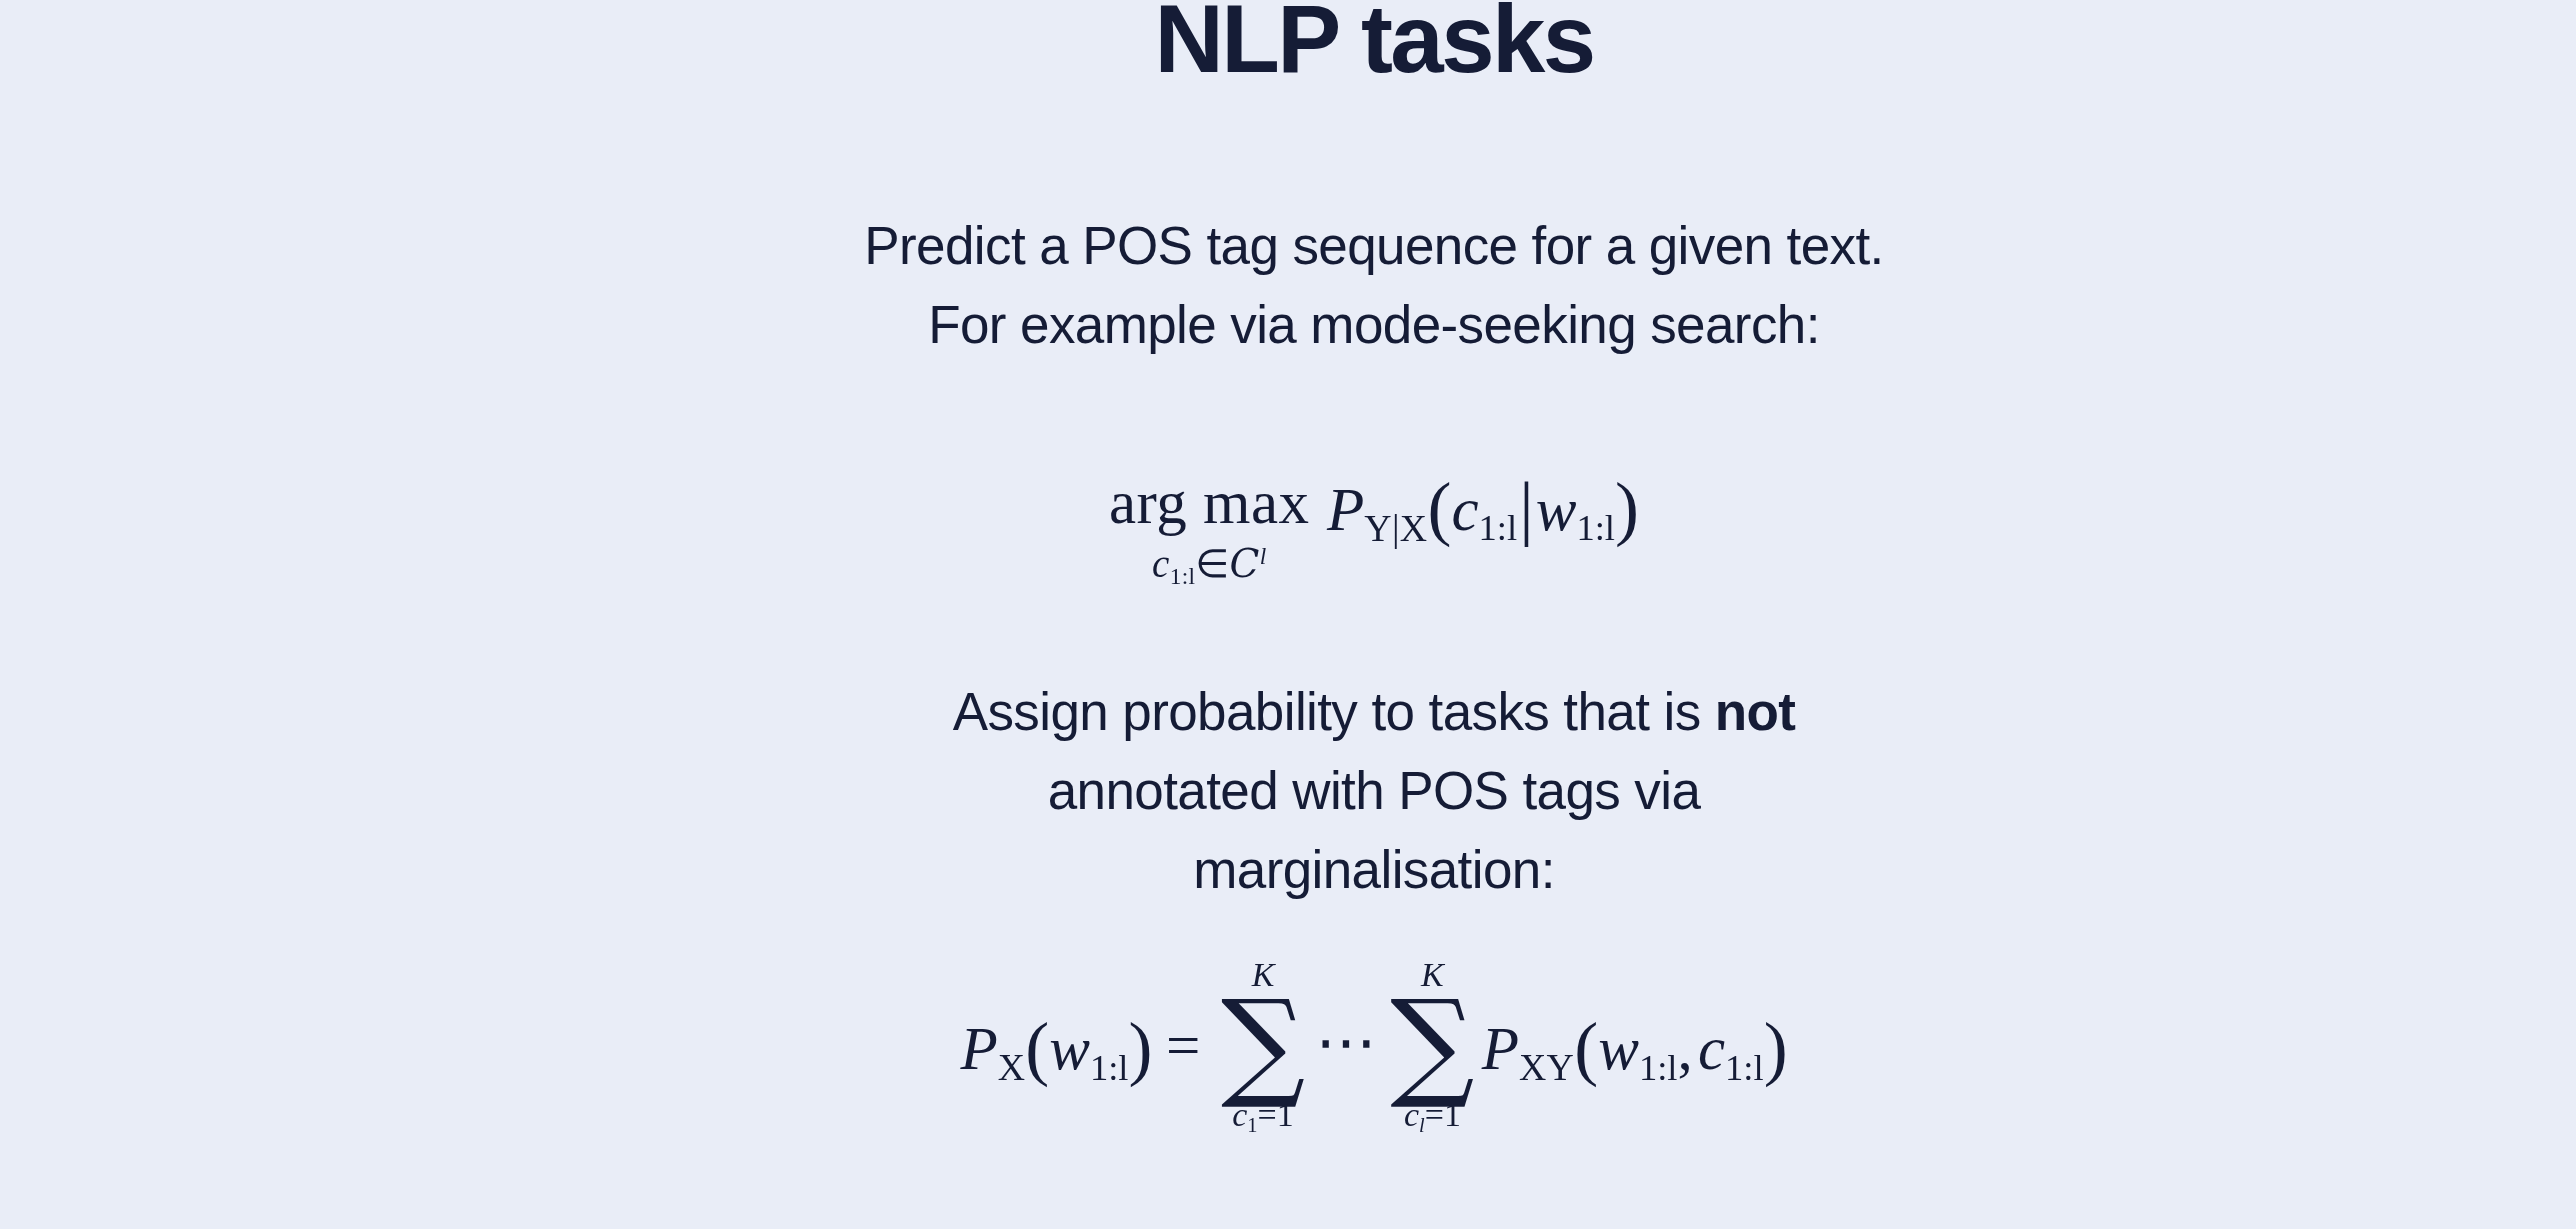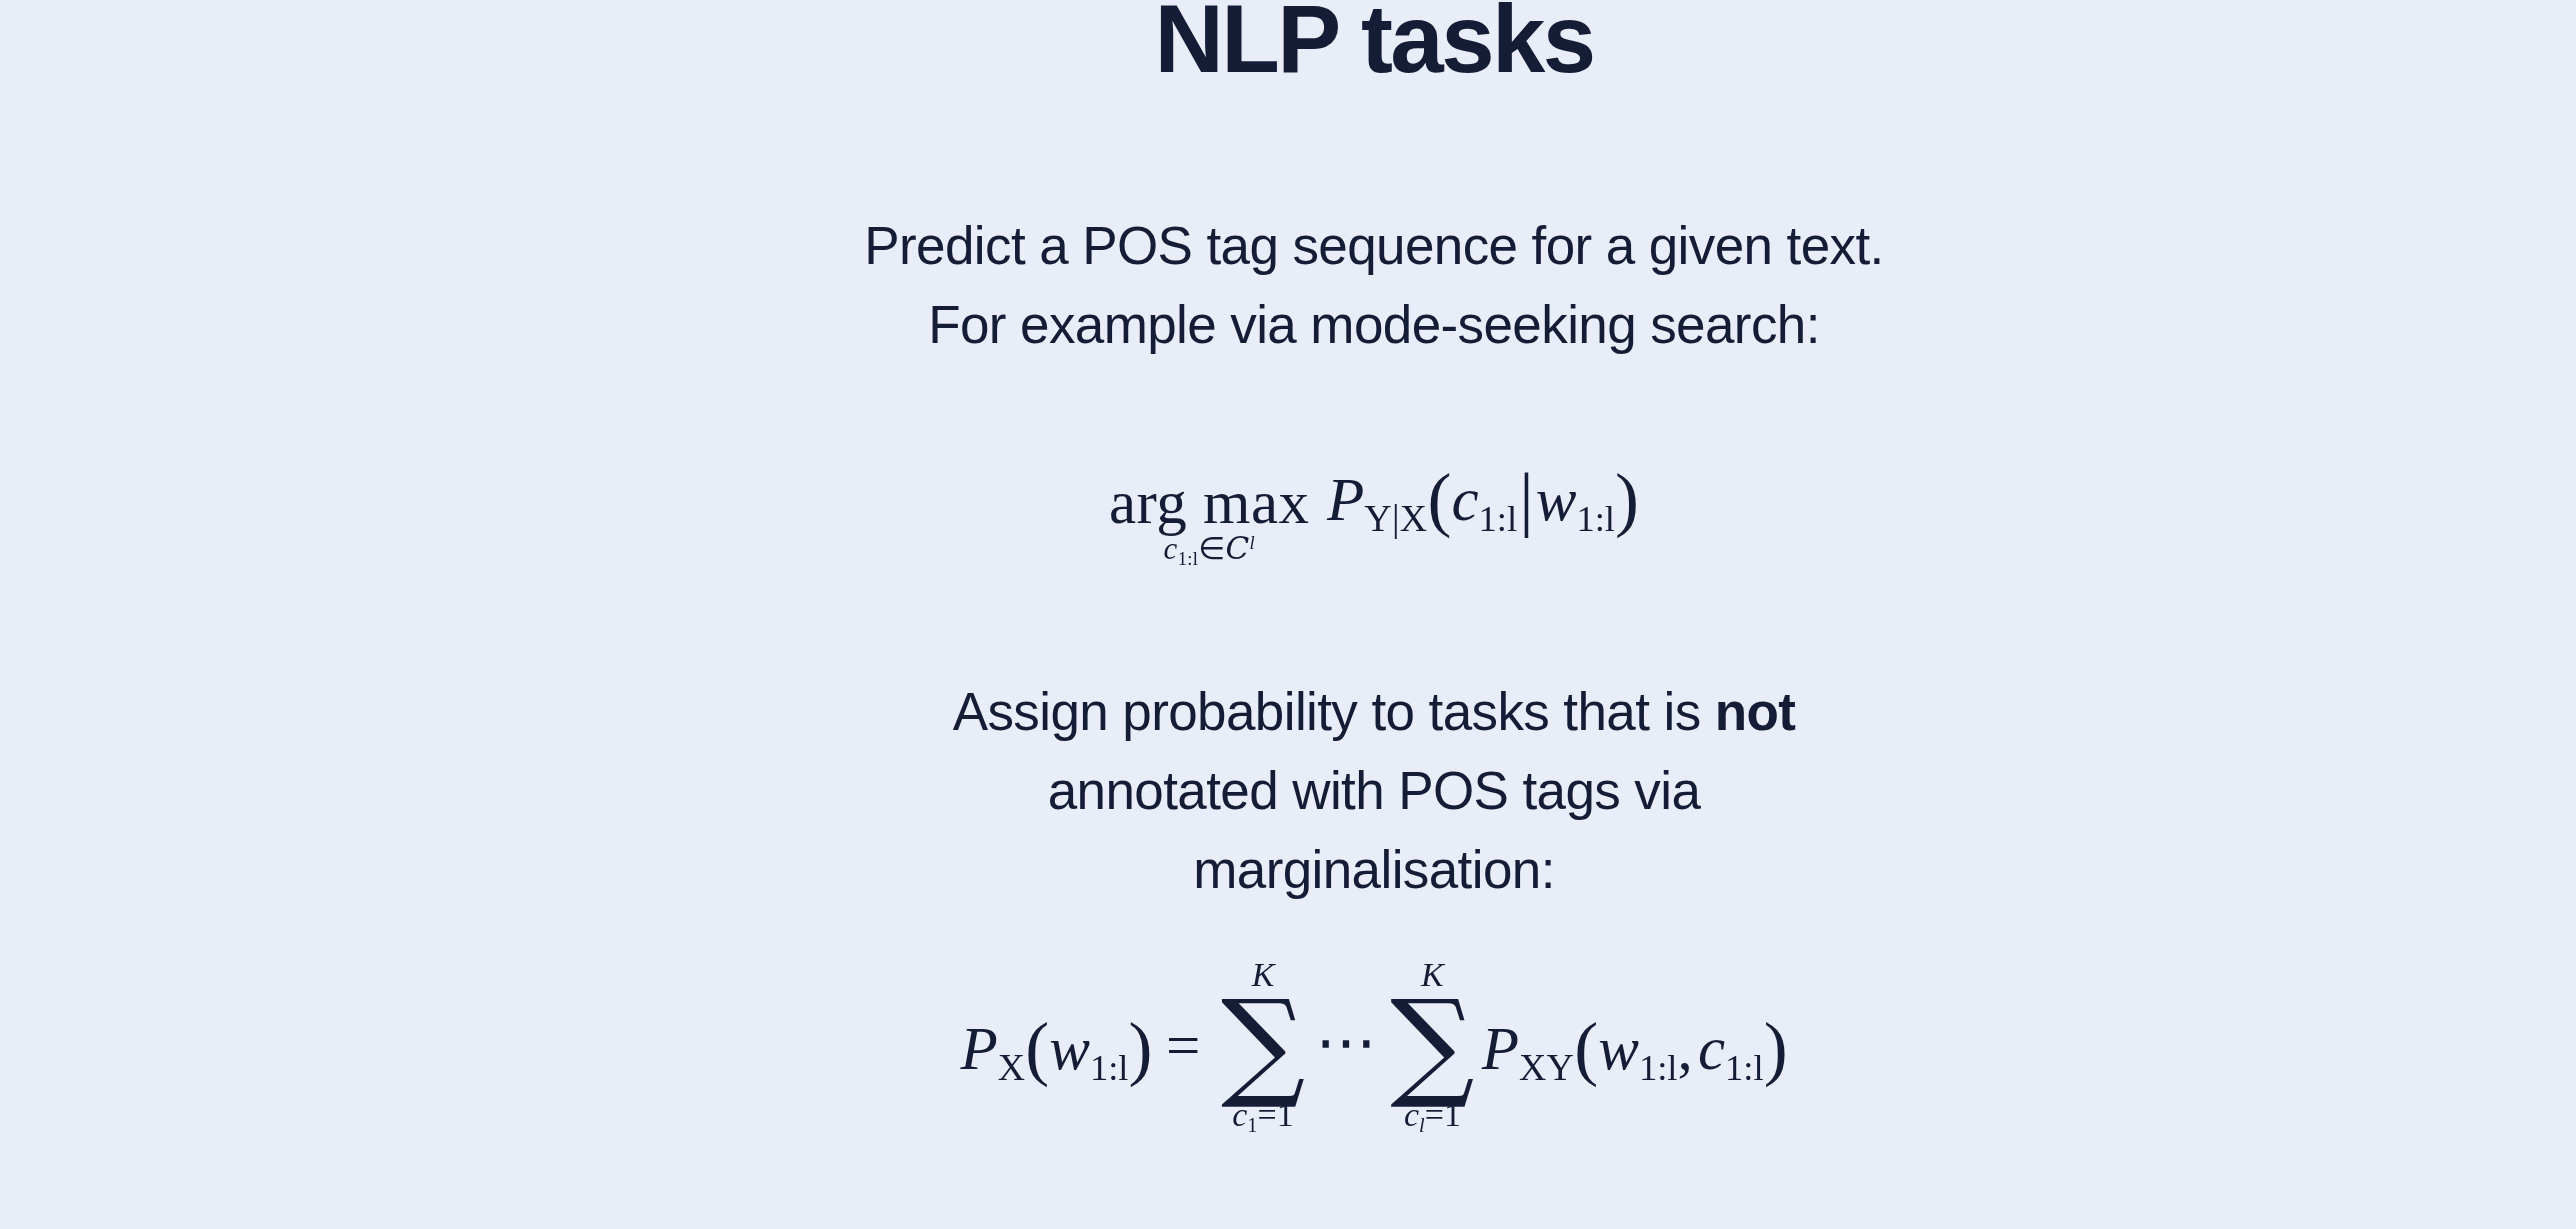--- a/index.html
+++ b/index.html
@@ -89,22 +89,22 @@
     align-items: center;
     justify-content: center;
   }
   .oplimits .op-body {
     font-style: normal;
     font-size: 61px;
     letter-spacing: 0.5px;
     margin-top: 44px;
   }
   .oplimits .op-under {
-    font-size: 31px;
-    margin-top: 0;
+    font-size: 39px;
+    margin-top: 11px;
     letter-spacing: 0.3px;
   }
 
   
   .bigop {
     display: inline-flex;
     flex-direction: column;
     align-items: center;
     justify-content: center;
     margin: 0 7.2px;

